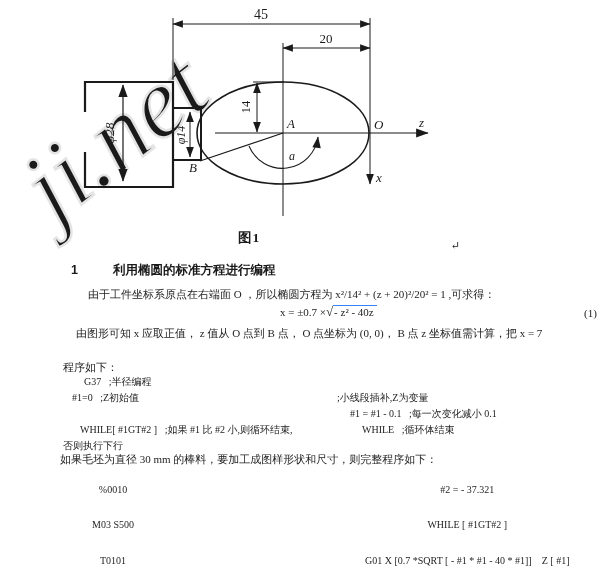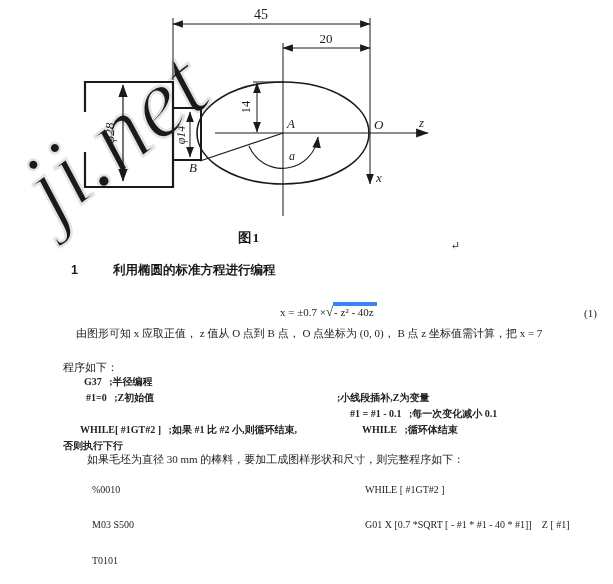--- a/index.html
+++ b/index.html
@@ -1,25 +1,25 @@
 <!DOCTYPE html>
 <html><head>
 <meta charset="utf-8">
 <style>
   html,body{margin:0;padding:0;}
   body{width:613px;height:584px;background:#ffffff;overflow:hidden;}
   .doc{position:relative;width:613px;height:584px;background:#fff;
        font-family:"Liberation Serif","DejaVu Serif",serif;color:#1e1e1e;}
   .t{position:absolute;white-space:pre;font-size:11px;line-height:15px;color:#222;}
   .h{font-family:"Liberation Sans","DejaVu Sans",sans-serif;font-weight:bold;font-size:12.5px;color:#1a1a1a;}
-  .code{font-size:10px;font-weight:bold;}
+  .code{font-size:10px;}
   .col{position:absolute;font-size:10px;white-space:pre;}
-  .col div{height:13.4px;line-height:13.4px;}
+  .col div{height:13.4px;line-height:13.4px;text-align:center;}
   .sqrtsign{font-size:13px;}
-  .radicand{border-top:4px solid #3b82f6;padding:0 3px 0 1px;}
+  .radicand{border-top:1px solid #3b82f6;padding:0 3px 0 1px;}
   .eqnum{font-size:11px;}
   svg{position:absolute;left:0;top:0;}
   svg text{font-family:"Liberation Serif","DejaVu Serif",serif;fill:#1a1a1a;}
 </style>
 </head>
 <body>
 
 <div class="doc">
 
   <svg width="613" height="252" viewBox="0 0 613 252">
@@ -71,48 +71,50 @@
     <text x="419" y="127" font-size="13" font-style="italic">z</text>
     <text x="376" y="182" font-size="13" font-style="italic">x</text>
 
     <text x="238" y="242" font-size="13.5" font-weight="bold" letter-spacing="1">图1</text>
     <text x="451" y="249" font-size="11" fill="#777">↵</text>
   </svg>
 
   <div class="t h" style="left:71px;top:263px">1</div>
   <div class="t h" style="left:113px;top:263px">利用椭圆的标准方程进行编程</div>
 
+  <div class="t" style="left:88px;top:287px">由于工件坐标系原点在右端面 O ，所以椭圆方程为 x²/14² + (z + 20)²/20² = 1 ,可求得：</div>
 
   <div class="t" style="left:280px;top:304px"><span>x = ±0.7 ×</span><span class="sqrtsign">√</span><span class="radicand">- z² - 40z</span></div>
   <div class="t eqnum" style="left:584px;top:306px">(1)</div>
 
   <div class="t" style="left:76px;top:326px">由图形可知 x 应取正值， z 值从 O 点到 B 点， O 点坐标为 (0, 0)， B 点 z 坐标值需计算，把 x = 7</div>
   <div class="t" style="left:63px;top:360px">程序如下：</div>
 
   <div class="t code" style="left:84px;top:374px">G37   ;半径编程</div>
-  <div class="t code" style="left:86px;top:390px">#1=0   ;Z初始值</div>
+  <div class="t code" style="left:72px;top:390px">#1=0   ;Z初始值</div>
   <div class="t code" style="left:80px;top:422px">WHILE[ #1GT#2 ]   ;如果 #1 比 #2 小,则循环结束,</div>
   <div class="t code" style="left:63px;top:438px">否则执行下行</div>
   <div class="t code" style="left:337px;top:390px">;小线段插补,Z为变量</div>
   <div class="t code" style="left:350px;top:406px">#1 = #1 - 0.1   ;每一次变化减小 0.1</div>
   <div class="t code" style="left:362px;top:422px">WHILE   ;循环体结束</div>
 
-  <div class="t" style="left:87px;top:452px">如果毛坯为直径 30 mm 的棒料，要加工成图样形状和尺寸，则完整程序如下：</div>
+  <div class="t" style="left:60px;top:452px">如果毛坯为直径 30 mm 的棒料，要加工成图样形状和尺寸，则完整程序如下：</div>
 
   <div class="col" style="left:92px;top:461px">
     <div>%0010</div>
     <div>M03 S500</div>
     <div>T0101</div>
     
     
     
     
     
   </div>
   <div class="col" style="left:365px;top:461px">
+    <div>#2 = - 37.321</div>
     <div>WHILE [ #1GT#2 ]</div>
     <div>G01 X [0.7 *SQRT [ - #1 * #1 - 40 * #1]]    Z [ #1]</div>
     
     
     
     
     
   </div>
 
 </div>

